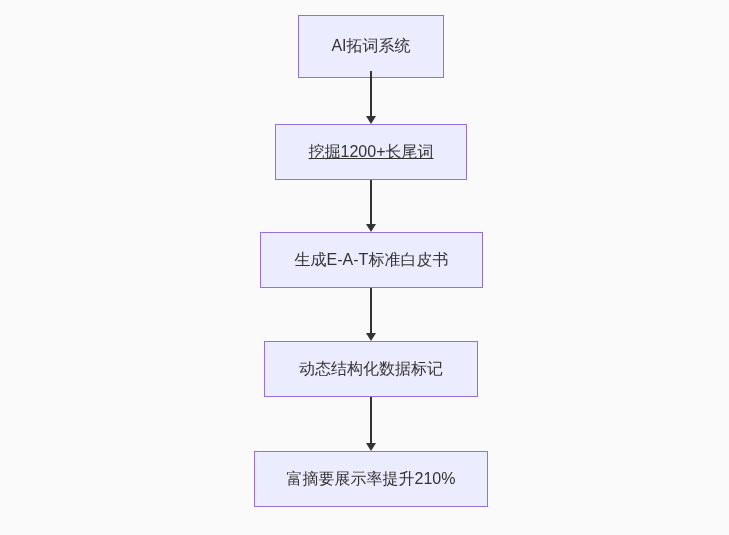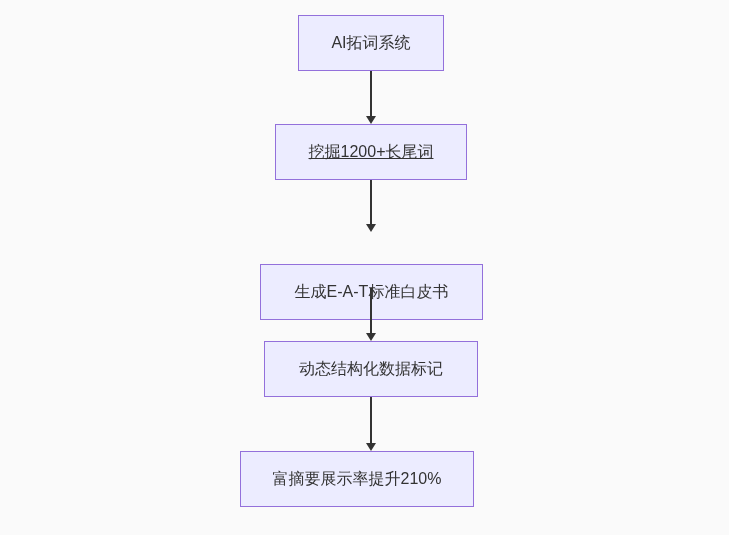--- a/index.html
+++ b/index.html
@@ -26,25 +26,25 @@
     background: var(--node-fill);
     border: 1px solid var(--node-border);
     color: var(--text);
     font-size: 16px;
     display: flex;
     align-items: center;
     justify-content: center;
     text-align: center;
     white-space: nowrap;
   }
-  .node-1 { left: 298px; top: 15px;  width: 146px; height: 56px; }
+  .node-1 { left: 298px; top: 15px;  width: 146px; height: 63px; }
   .node-2 { left: 275px; top: 124px; width: 192px; height: 56px; text-decoration: underline; }
-  .node-3 { left: 260px; top: 232px; width: 223px; height: 56px; margin-top: 32px; }
+  .node-3 { left: 260px; top: 232px; width: 223px; height: 56px; }
   .node-4 { left: 264px; top: 341px; width: 214px; height: 56px; }
-  .node-5 { left: 240px; top: 451px; width: 234px; height: 56px; }
+  .node-5 { left: 254px; top: 451px; width: 234px; height: 56px; }
   .edge {
     position: absolute;
     left: 366px;
     width: 10px;
   }
   .edge-1 { top: 71px;  height: 53px; }
   .edge-2 { top: 180px; height: 52px; }
   .edge-3 { top: 288px; height: 53px; }
   .edge-4 { top: 397px; height: 54px; }
   .edge-line {

